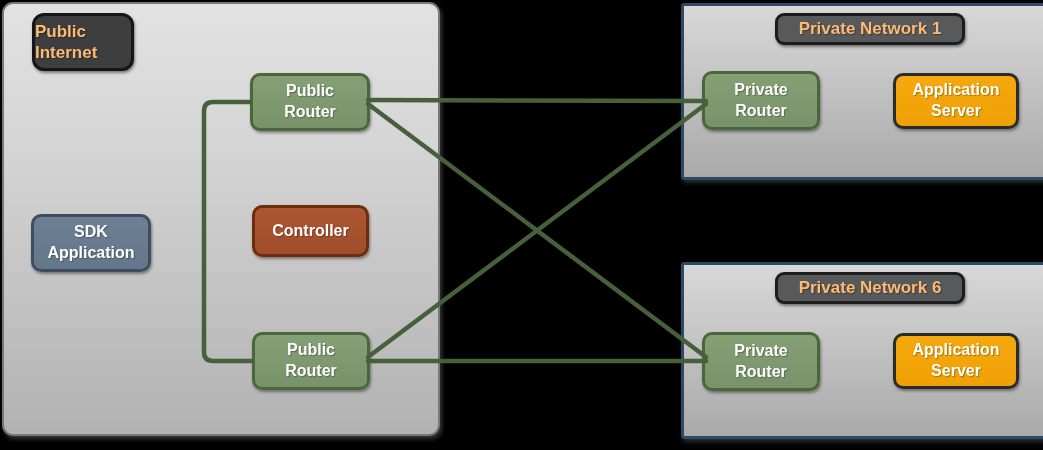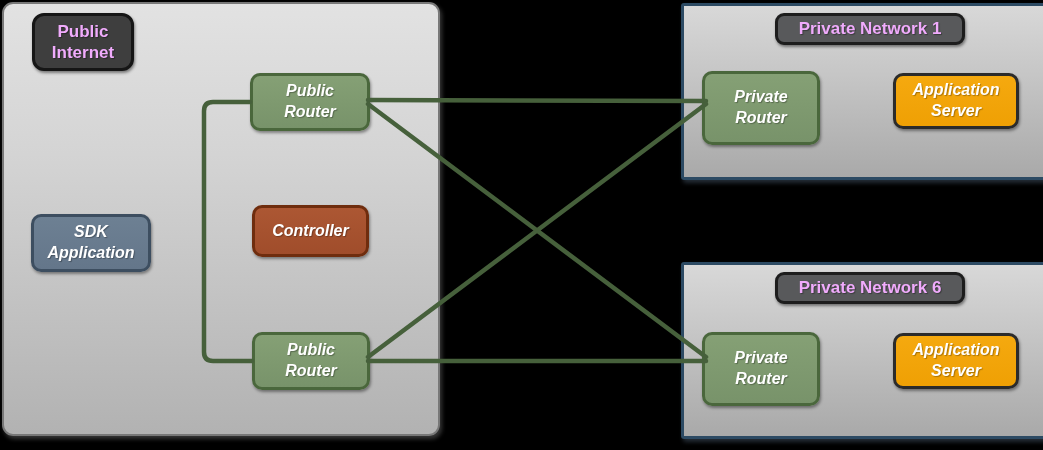--- a/index.html
+++ b/index.html
@@ -20,48 +20,48 @@
     border:3px solid #2c4a63;border-radius:3px;
     background:linear-gradient(to bottom,#d8d8d8 0%,#c6c6c6 40%,#a9a9a9 100%);
     box-shadow:2px 3px 4px rgba(40,50,60,.9);
     padding-left:20px;
   }
   #private-network-1{top:3px;}
   #private-network-2{top:262px;}
   
   .chip{
     position:absolute;display:flex;align-items:center;justify-content:center;
-    color:#f0abfc;font-weight:bold;text-align:center;line-height:1.25;
+    color:#fdba74;font-weight:bold;line-height:1.25;
     border-radius:10px;box-shadow:1px 2px 3px rgba(0,0,0,.45);
     text-shadow:1px 1px 1px rgba(0,0,0,.35);
   }
   #public-internet-label{
     left:28px;top:9px;width:96px;height:52px;font-size:17px;
     background:#3e3e3e;border:3px solid #161616;border-radius:12px;
   }
   .net-label{
     left:0;right:0;margin:0 auto;top:7px;width:184px;height:26px;font-size:17px;
     background:#58595b;border:3px solid #1d1d1d;border-radius:9px;
   }
   
   .node{
     position:absolute;z-index:10;display:flex;align-items:center;justify-content:center;
     color:#fff;font-weight:bold;font-size:16px;text-align:center;line-height:1.3;
     border-radius:10px;padding:2px 6px;box-sizing:border-box;
-    box-shadow:1px 2px 3px rgba(0,0,0,.4);text-shadow:1px 1px 1px rgba(0,0,0,.3);font-style:italic;
+    box-shadow:1px 2px 3px rgba(0,0,0,.4);text-shadow:1px 1px 1px rgba(0,0,0,.3);
   }
   .node-green{background:linear-gradient(to bottom,#85a075,#78936a);border:3px solid #4a673c;}
   .node-blue{background:linear-gradient(to bottom,#6d8093,#64768a);border:3px solid #3d4e60;}
   .node-red{background:linear-gradient(to bottom,#ac5733,#a04d2b);border:3px solid #6f2d0e;}
   .node-orange{background:linear-gradient(to bottom,#f5a90f,#efa004);border:3px solid #2b2b2b;}
   #sdk-application{left:27px;top:210px;width:120px;height:58px;}
   #public-router-top{left:246px;top:69px;width:120px;height:58px;}
   #controller{left:248px;top:201px;width:117px;height:52px;}
   #public-router-bottom{left:248px;top:328px;width:118px;height:58px;}
-  .private-router{left:18px;width:118px;height:74px;}
+  .private-router{left:18px;width:118px;height:59px;}
   #private-router-1{top:65px;}
   #private-router-2{top:67px;}
   .app-server{left:209px;width:126px;height:56px;}
   #app-server-1{top:67px;}
   #app-server-2{top:68px;}
   
   #wires{position:absolute;left:0;top:0;z-index:5;pointer-events:none;}
 </style>
 </head>
 <body>

